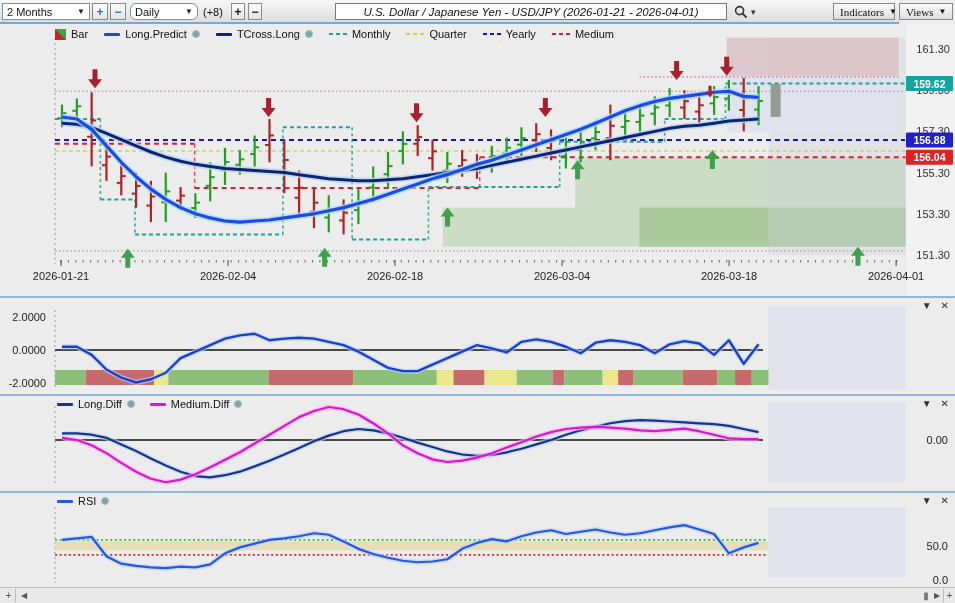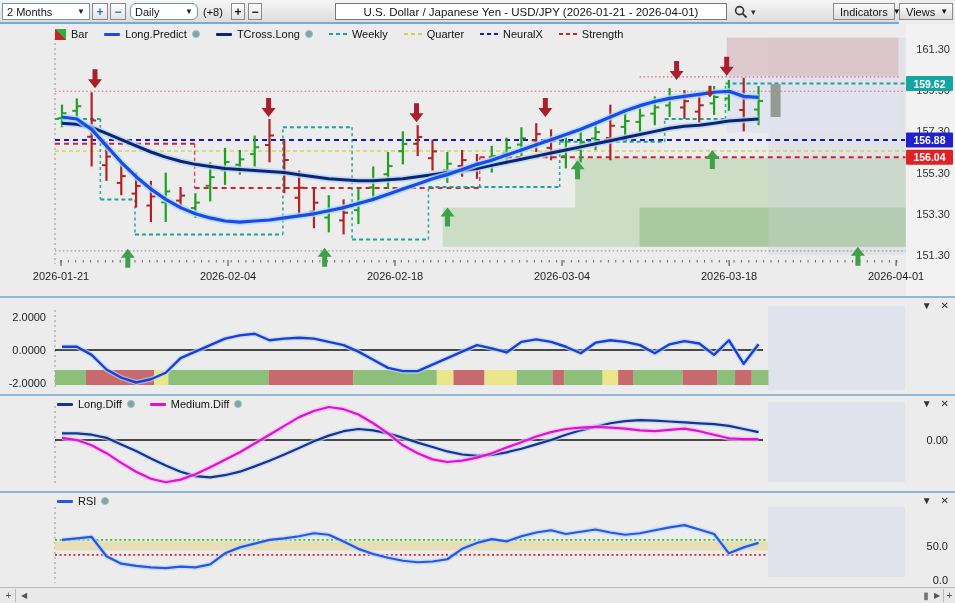--- a/index.html
+++ b/index.html
@@ -9,21 +9,21 @@
   .toolbar{position:absolute;left:0;top:0;width:899px;height:24px;
            background:linear-gradient(#f6f6f6,#dddddd);border-bottom:2px solid #74a9d8;box-sizing:border-box;}
   .tb{position:absolute;top:3px;height:17px;box-sizing:border-box;font-size:11px;color:#111;
       display:flex;align-items:center;}
   .select{background:#fff;border:1px solid #7a93ad;padding:0 4px;justify-content:space-between;cursor:default;}
   .select .car{font-size:8px;color:#222;margin-left:4px;}
   .sqbtn{width:16px;border:1px solid #8a8a8a;background:linear-gradient(#fdfdfd,#e3e3e3);
          justify-content:center;font-weight:bold;font-size:12px;}
   .blue{color:#1d6fd0;}
   .titlebox{background:#fff;border:1px solid #777;justify-content:center;font-size:11.5px;color:#111;}
-  .ddbtn{border:1px solid #8a8a8a;background:linear-gradient(#fbfbfb,#dcdcdc);padding:4px 6px;justify-content:space-between;font-size:11px;}
+  .ddbtn{border:1px solid #8a8a8a;background:linear-gradient(#fbfbfb,#dcdcdc);padding:4px 6px;justify-content:space-between;font-size:11px;font-family:Liberation Serif, serif;}
   .ddbtn .car{font-size:8px;margin-left:5px;}
   
   .panel{position:absolute;left:0;width:955px;background:#ececec;}
   .panel svg{position:absolute;left:0;top:0;}
   .sep{position:absolute;left:0;width:955px;height:2px;background:#8fb8d8;}
   .legend{position:absolute;display:flex;align-items:center;gap:16px;font-size:11px;color:#111;z-index:5;}
   .litem{display:flex;align-items:center;gap:5px;}
   .sw-line{display:inline-block;width:16px;height:3px;border-radius:1px;}
   .sw-dash{display:inline-block;width:18px;height:2px;}
   .sw-bar{display:inline-block;width:11px;height:11px;background:linear-gradient(to top right,#cc2222 48%,#2fae39 52%);}
@@ -59,21 +59,21 @@
       <span class="car">▼</span>
     </div>
     <div class="tb" style="left:203px;">(+8)</div>
     <div class="tb sqbtn" style="left:231px;width:14px;">
         <span>+</span>
       </div>
     <div class="tb sqbtn" style="left:248px;width:14px;">
         <span>−</span>
       </div>
 
-    <div class="tb titlebox" style="left:335px;width:392px;">U.S. Dollar / Japanese Yen - USD/JPY (2026-01-21 - 2026-04-01)</div>
+    <div class="tb titlebox" style="left:335px;width:392px;font-style:italic;">U.S. Dollar / Japanese Yen - USD/JPY (2026-01-21 - 2026-04-01)</div>
 
     <div class="tb search-wrap" style="left:734px;">
       <svg width="14" height="14" viewBox="0 0 14 14">
         <circle cx="5.6" cy="5.6" r="4" fill="none" stroke="#333" stroke-width="1.6"></circle>
         <line x1="8.6" y1="8.6" x2="12.5" y2="12.5" stroke="#333" stroke-width="1.8"></line>
       </svg>
       <span style="font-size:9px;color:#333;">▾</span>
     </div>
 
     <div class="tb ddbtn" style="left:833px;width:62px;">
@@ -452,33 +452,33 @@
           <span>Long.Predict</span>
           <span class="ldot"></span>
         </span>
         <span class="litem">
           <span class="sw-line" style="background: rgb(10, 37, 117);"></span>
           <span>TCross.Long</span>
           <span class="ldot"></span>
         </span>
         <span class="litem">
           <span class="sw-dash" style="background: repeating-linear-gradient(90deg, rgb(31, 163, 150) 0px, rgb(31, 163, 150) 4px, transparent 4px, transparent 7px);"></span>
-          <span>Weekly</span>
+          <span>Monthly</span>
         </span>
         <span class="litem">
           <span class="sw-dash" style="background: repeating-linear-gradient(90deg, rgb(205, 210, 74) 0px, rgb(205, 210, 74) 4px, transparent 4px, transparent 7px);"></span>
           <span>Quarter</span>
         </span>
         <span class="litem">
           <span class="sw-dash" style="background: repeating-linear-gradient(90deg, rgb(21, 21, 204) 0px, rgb(21, 21, 204) 4px, transparent 4px, transparent 7px);"></span>
-          <span>NeuralX</span>
+          <span>Yearly</span>
         </span>
         <span class="litem">
           <span class="sw-dash" style="background: repeating-linear-gradient(90deg, rgb(204, 34, 51) 0px, rgb(204, 34, 51) 4px, transparent 4px, transparent 7px);"></span>
-          <span>Strength</span>
+          <span>Medium</span>
         </span>
       </div>
   </div>
   <div class="sep" style="top:296px;"></div>
 
   <div class="panel" style="top:298px;height:96px;">
     <svg id="svg-nx" width="955" height="96">
         <rect x="768" y="8" width="137" height="84" fill="#dfe2ec" opacity="0.95"></rect>
         <line x1="55" y1="12" x2="55" y2="90" stroke="#999" stroke-dasharray="2 3" stroke-width="1"></line>
         <text x="46" y="23" fill="#222" font-size="11px" font-family="Liberation Sans, sans-serif" text-anchor="end">2.0000</text>

